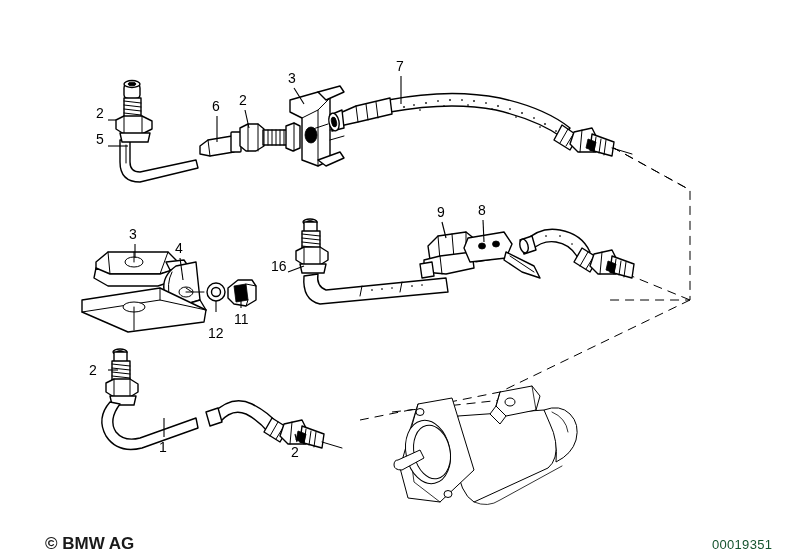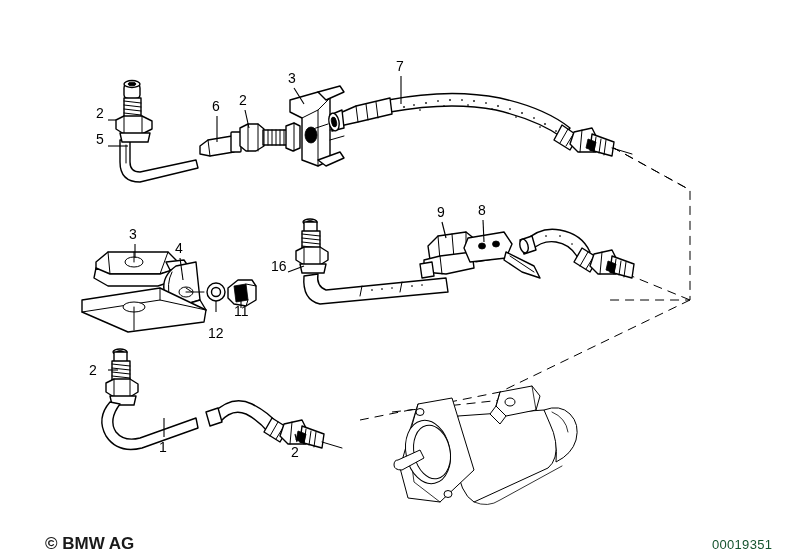--- a/index.html
+++ b/index.html
@@ -387,21 +387,21 @@
   <div class="callout-label" style="left:212px; top:99px;">6</div>
   <div class="callout-label" style="left:239px; top:93px;">2</div>
   <div class="callout-label" style="left:288px; top:71px;">3</div>
   <div class="callout-label" style="left:396px; top:59px;">7</div>
   <div class="callout-label" style="left:129px; top:227px;">3</div>
   <div class="callout-label" style="left:175px; top:241px;">4</div>
   <div class="callout-label" style="left:271px; top:259px;">16</div>
   <div class="callout-label" style="left:437px; top:205px;">9</div>
   <div class="callout-label" style="left:478px; top:203px;">8</div>
   <div class="callout-label" style="left:208px; top:314px;margin-top:12px;">12</div>
-  <div class="callout-label" style="left:234px; top:304px;">11</div>
+  <div class="callout-label" style="left:234px; top:312px;">11</div>
   <div class="callout-label" style="left:89px;  top:363px;">2</div>
   <div class="callout-label" style="left:159px; top:440px;">1</div>
   <div class="callout-label" style="left:291px; top:445px;">2</div>
 
   <div class="footer-text" id="copyright-text">© BMW AG</div>
   <div class="footer-text" id="drawing-number">00019351</div>
 
 </div>
 
 </body></html>

